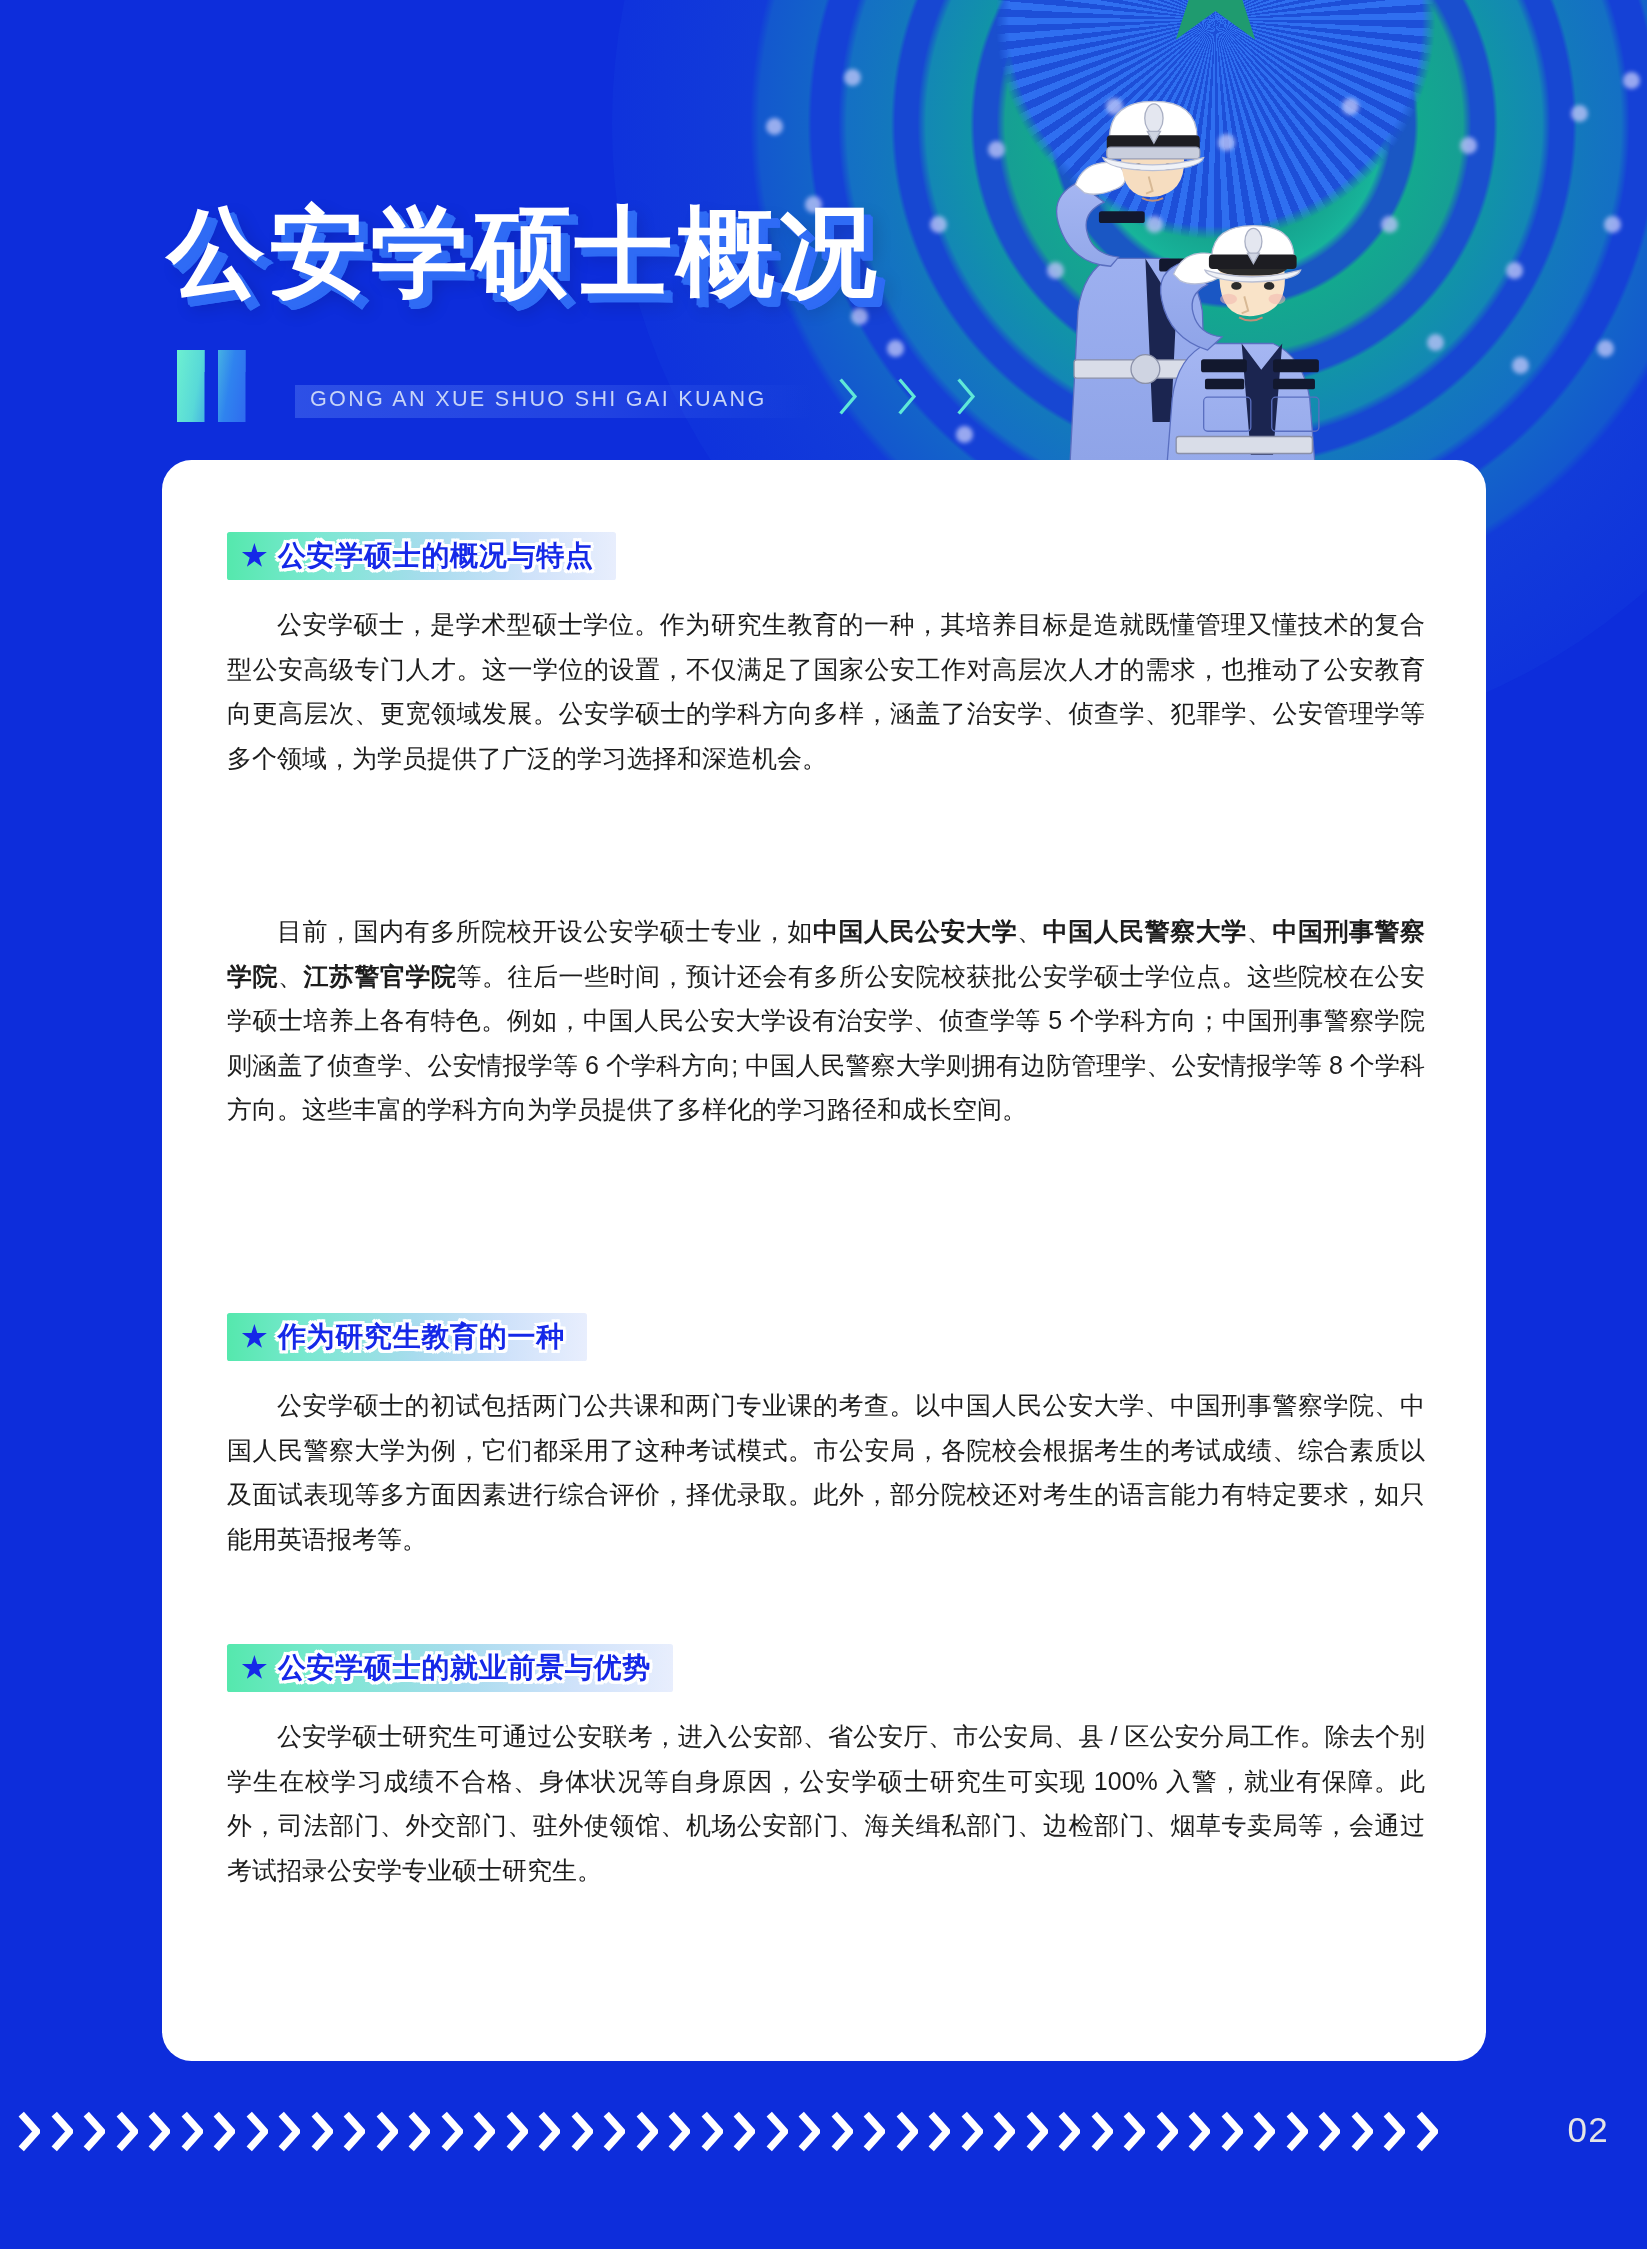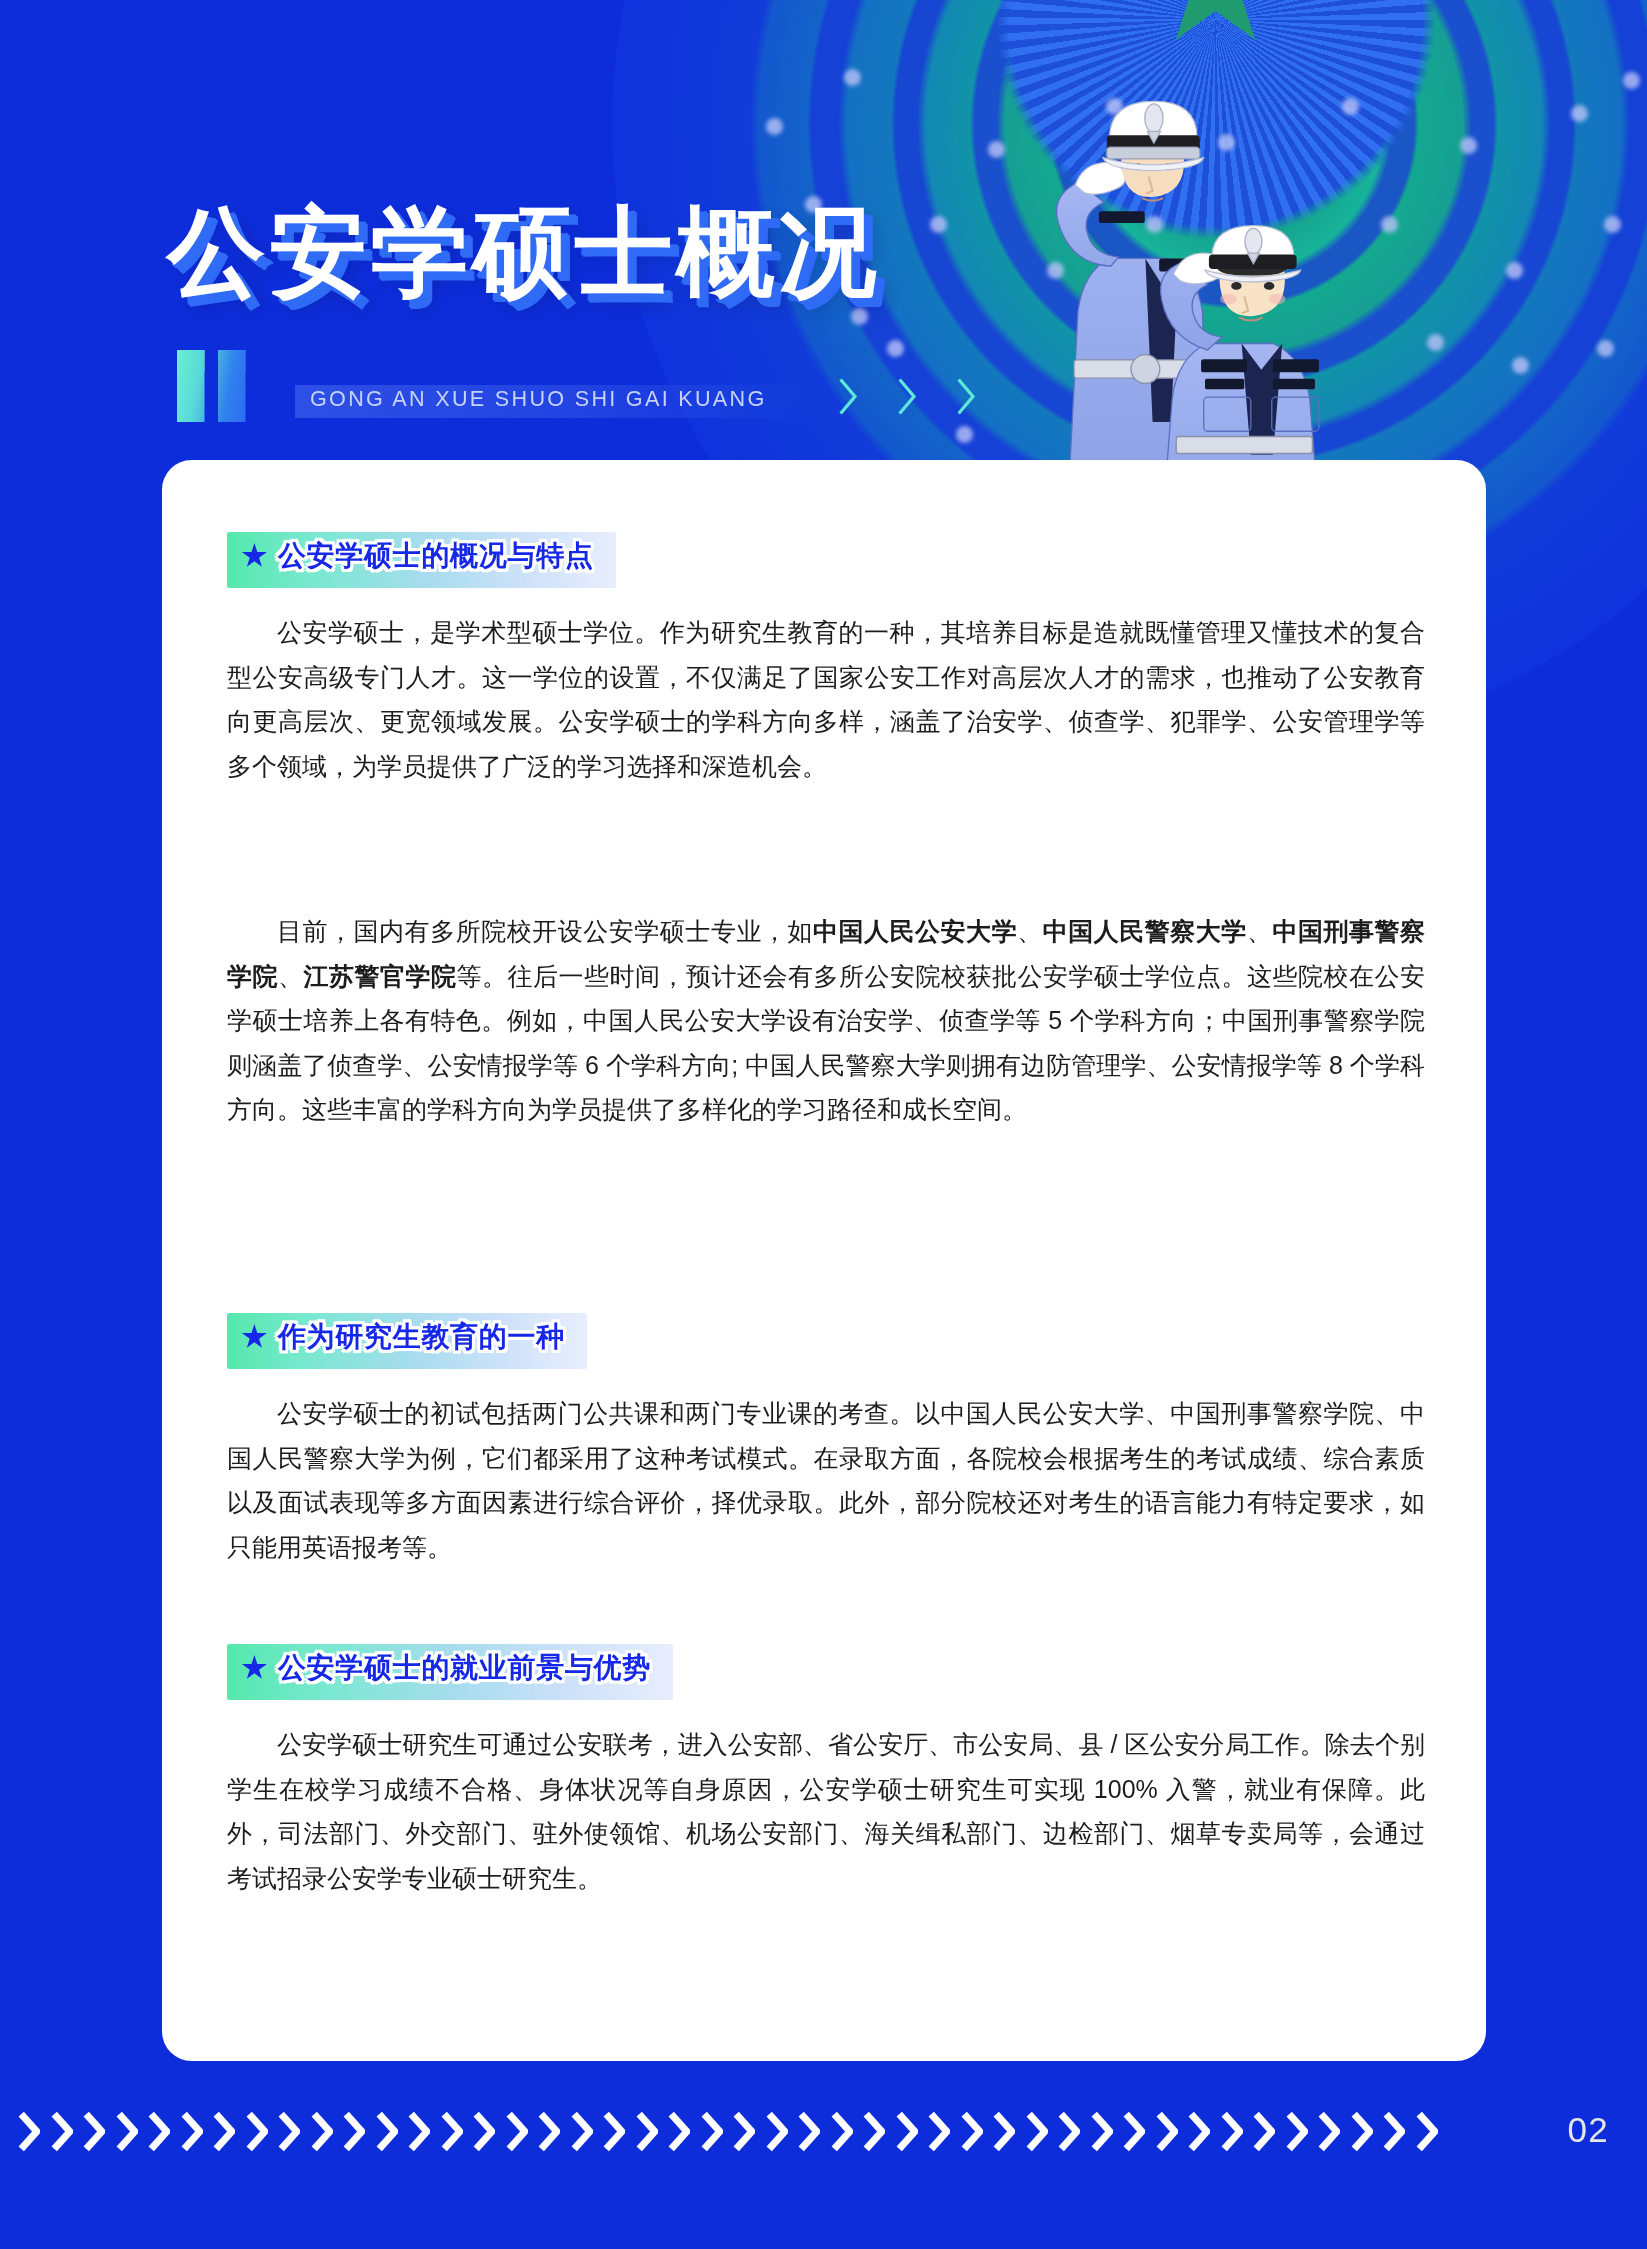--- a/index.html
+++ b/index.html
@@ -100,21 +100,21 @@
   
   #card{
     position:absolute;left:162px;top:460px;
     width:1324px;height:1601px;
     background:#ffffff;border-radius:29.5px;
   }
 
   .section{position:absolute;left:65px;width:1198px;}
 
   .sec-header{
-    position:relative;height:56px;width:auto;display:inline-block;
+    position:relative;height:48px;width:auto;display:inline-block;
     padding:0 22px 0 14.4px;
     background:linear-gradient(90deg,#55e8ad 0%,#79e8d0 22%,#a8dcee 52%,#cfe2fa 78%,#e8eefd 100%);
     border-radius:2.6px;
   }
   .sec-header-inner{
     display:flex;align-items:center;height:48px;gap:10.5px;
   }
   .sec-star{
     width:26px;height:26px;background:#1528e8;flex:none;
     clip-path:polygon(50% 0%,61% 35%,98% 35%,68% 57%,79% 91%,50% 70%,21% 91%,32% 57%,2% 35%,39% 35%);
@@ -273,21 +273,21 @@
 <div id="card">
   <div id="sections-host">
       <div class="section" style="top: 72px;"><div class="sec-header"><div class="sec-header-inner">
             <div class="sec-star"></div>
             <div class="sec-title">公安学硕士的概况与特点</div>
           </div></div><div class="sec-body">公安学硕士，是学术型硕士学位。作为研究生教育的一种，其培养目标是造就既懂管理又懂技术的复合型公安高级专门人才。这一学位的设置，不仅满足了国家公安工作对高层次人才的需求，也推动了公安教育向更高层次、更宽领域发展。公安学硕士的学科方向多样，涵盖了治安学、侦查学、犯罪学、公安管理学等多个领域，为学员提供了广泛的学习选择和深造机会。</div></div>
       <div class="section" style="top: 427px;"><div class="sec-body">目前，国内有多所院校开设公安学硕士专业，如<b>中国人民公安大学</b>、<b>中国人民警察大学</b>、<b>中国刑事警察学院</b>、<b>江苏警官学院</b>等。往后一些时间，预计还会有多所公安院校获批公安学硕士学位点。这些院校在公安学硕士培养上各有特色。例如，中国人民公安大学设有治安学、侦查学等 5 个学科方向；中国刑事警察学院则涵盖了侦查学、公安情报学等 6 个学科方向; 中国人民警察大学则拥有边防管理学、公安情报学等 8 个学科方向。这些丰富的学科方向为学员提供了多样化的学习路径和成长空间。</div></div>
       <div class="section" style="top: 853px;"><div class="sec-header"><div class="sec-header-inner">
             <div class="sec-star"></div>
             <div class="sec-title">作为研究生教育的一种</div>
-          </div></div><div class="sec-body">公安学硕士的初试包括两门公共课和两门专业课的考查。以中国人民公安大学、中国刑事警察学院、中国人民警察大学为例，它们都采用了这种考试模式。在录取方面，各院校会根据考生的考试成绩、综合素质以及面试表现等多方面因素进行综合评价，择优录取。此外，部分院校还对考生的语言能力有特定要求，如只能用英语报考等。</div></div>
+          </div></div><div class="sec-body">公安学硕士的初试包括两门公共课和两门专业课的考查。以中国人民公安大学、中国刑事警察学院、中国人民警察大学为例，它们都采用了这种考试模式。市公安局，各院校会根据考生的考试成绩、综合素质以及面试表现等多方面因素进行综合评价，择优录取。此外，部分院校还对考生的语言能力有特定要求，如只能用英语报考等。</div></div>
       <div class="section" style="top: 1184px;"><div class="sec-header"><div class="sec-header-inner">
             <div class="sec-star"></div>
             <div class="sec-title">公安学硕士的就业前景与优势</div>
           </div></div><div class="sec-body">公安学硕士研究生可通过公安联考，进入公安部、省公安厅、市公安局、县 / 区公安分局工作。除去个别学生在校学习成绩不合格、身体状况等自身原因，公安学硕士研究生可实现 100% 入警，就业有保障。此外，司法部门、外交部门、驻外使领馆、机场公安部门、海关缉私部门、边检部门、烟草专卖局等，会通过考试招录公安学专业硕士研究生。</div></div>
     </div>
 </div>
 
 <div id="footer">
   <div id="footer-chevrons">
       <div><svg width="22" height="41" viewBox="0 0 34 62">

